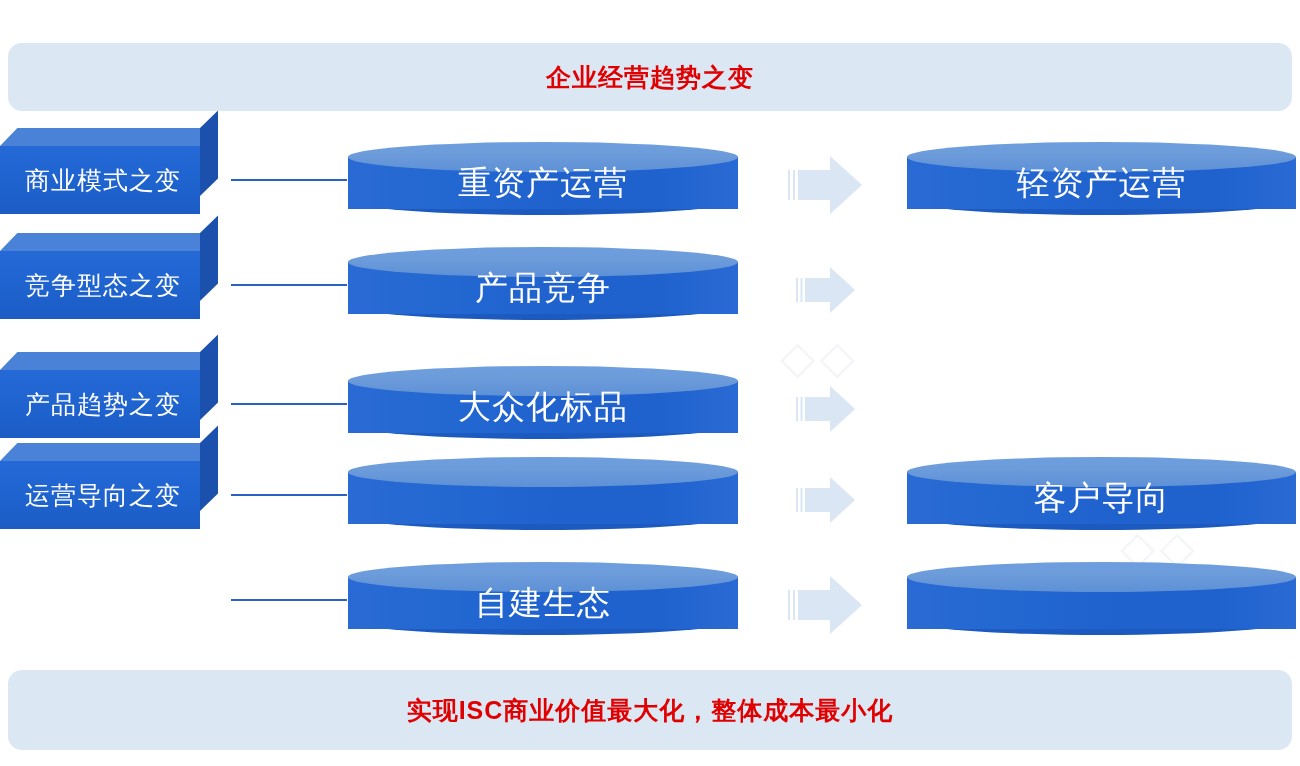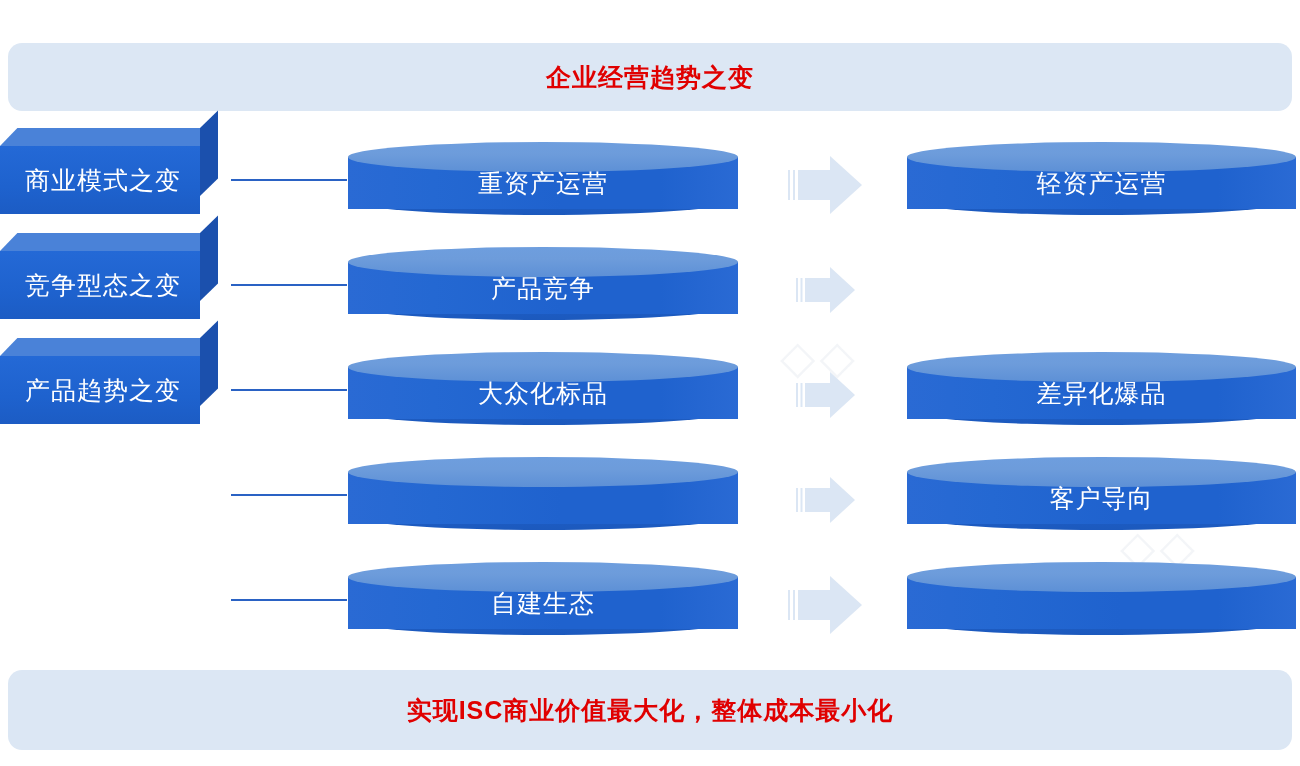--- a/index.html
+++ b/index.html
@@ -158,21 +158,21 @@
   .cyl-label {
     position: absolute;
     left: 0;
     top: 15px;
     width: 100%;
     height: 52px;
     display: flex;
     align-items: center;
     justify-content: center;
     color: #ffffff;
-    font-size: 25px;
+    font-size: 33px;
     letter-spacing: 1px;
     white-space: nowrap;
     z-index: 5;
   }
 
   
   .arrow {
     position: absolute;
     top: 34px;
   }
@@ -248,21 +248,21 @@
     <div class="arrow" style="left:793px;top:32px;" data-interactable="false">
       <svg width="64" height="50" viewBox="0 0 64 50">
         <path d="M3 13 L3 37 L5 37 L5 13 Z" fill="#dbe6f4"></path>
         <path d="M7.5 13 L7.5 37 L9.5 37 L9.5 13 Z" fill="#dbe6f4"></path>
         <path d="M12 13 L37 13 L37 2 L62 25 L37 48 L37 37 L12 37 Z" fill="#dbe6f4"></path>
       </svg>
     </div>
 
   </div>
 
-  <div class="row" style="top:338px;" data-interactable="false">
+  <div class="row" style="top:352px;" data-interactable="false">
     <div class="box3d" data-interactable="true">
       <div class="box-top" data-interactable="false"></div>
       <div class="box-side" data-interactable="false"></div>
       <div class="box-front" data-interactable="false">
         <span class="box-label" data-interactable="false">产品趋势之变</span>
       </div>
     </div>
     <div class="connector" data-interactable="false"></div>
 
     <div class="cyl left" data-interactable="true">
@@ -273,29 +273,30 @@
     </div>
 
     <div class="arrow" style="left:793px;top:32px;" data-interactable="false">
       <svg width="64" height="50" viewBox="0 0 64 50">
         <path d="M3 13 L3 37 L5 37 L5 13 Z" fill="#dbe6f4"></path>
         <path d="M7.5 13 L7.5 37 L9.5 37 L9.5 13 Z" fill="#dbe6f4"></path>
         <path d="M12 13 L37 13 L37 2 L62 25 L37 48 L37 37 L12 37 Z" fill="#dbe6f4"></path>
       </svg>
     </div>
 
-    <div class="cyl right" data-interactable="true">
-      <div class="cyl-bottom" data-interactable="false"></div>
-      <div class="cyl-body" data-interactable="false"></div>
-      <div class="cyl-top" data-interactable="false"></div>
-      <div class="cyl-label" data-interactable="false">差异化爆品</div>
-    </div>
   </div>
 
   <div class="row" style="top:443px;" data-interactable="false">
+    <div class="box3d" data-interactable="true">
+      <div class="box-top" data-interactable="false"></div>
+      <div class="box-side" data-interactable="false"></div>
+      <div class="box-front" data-interactable="false">
+        <span class="box-label" data-interactable="false">运营导向之变</span>
+      </div>
+    </div>
     <div class="connector" data-interactable="false"></div>
 
     <div class="cyl left" data-interactable="true">
       <div class="cyl-bottom" data-interactable="false"></div>
       <div class="cyl-body" data-interactable="false"></div>
       <div class="cyl-top" data-interactable="false"></div>
     </div>
 
     <div class="arrow" style="left:793px;top:32px;" data-interactable="false">
       <svg width="64" height="50" viewBox="0 0 64 50">

